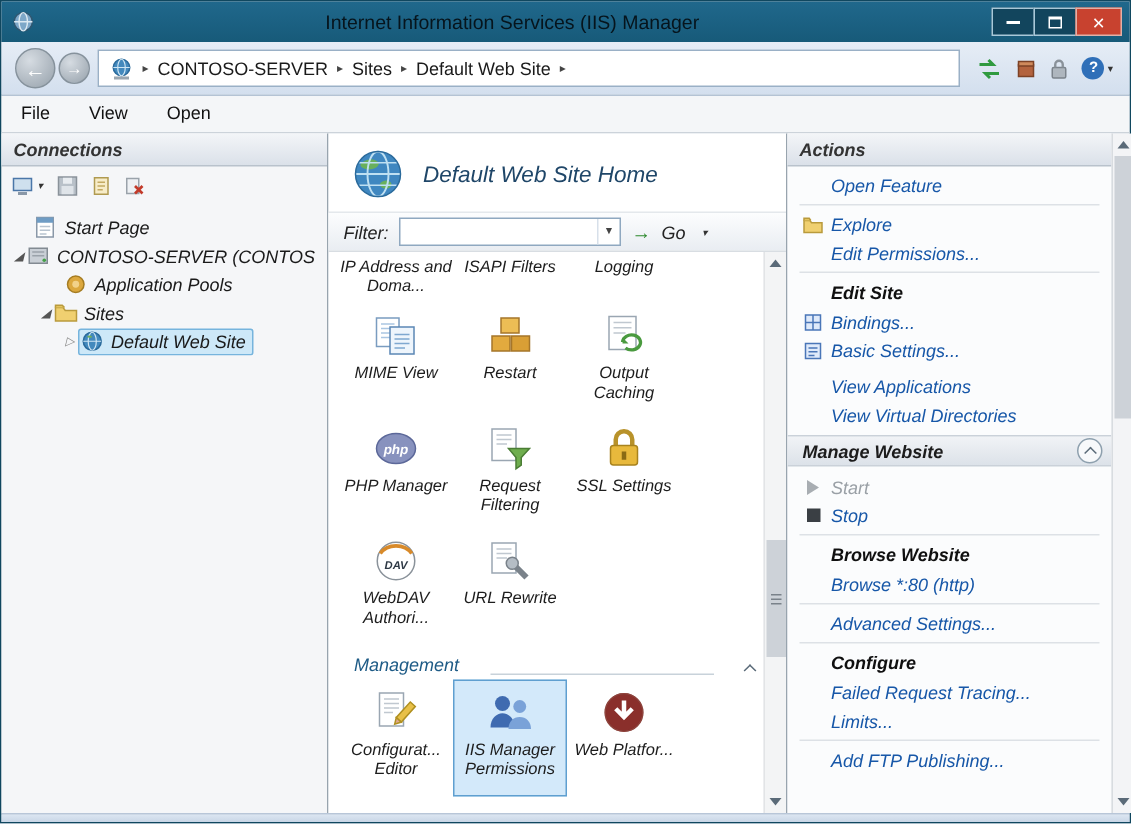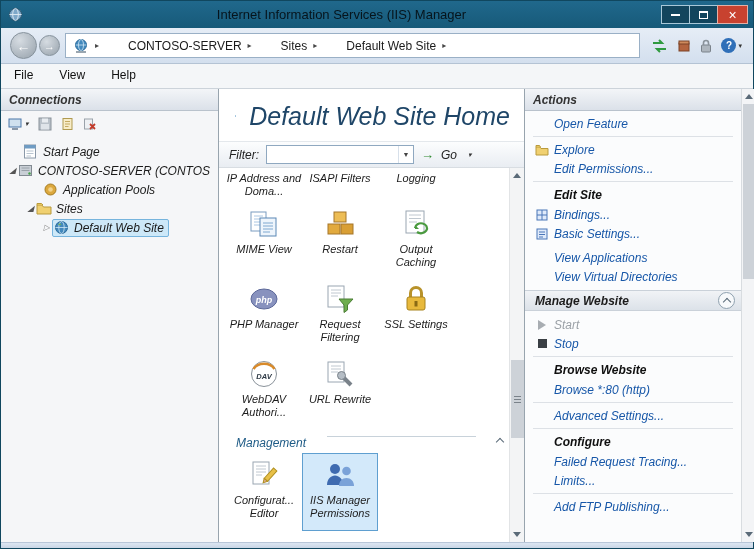--- a/index.html
+++ b/index.html
@@ -16,21 +16,21 @@
   .wbtn.close { background:#c8422f; border-color:#e3b0a6; width:31px; font-size:14px; line-height:1; }
   .glyph-min { width:9px; height:2px; background:#fff; }
   .glyph-max { width:9px; height:8px; border:1px solid #fff; border-top:2px solid #fff; }
 
   
   .navbar { height:36px; background:linear-gradient(#e6edf6,#d3dfee); border-bottom:1px solid #b4c3d4; display:flex; align-items:center; padding:0 9px; gap:5px; flex:none; }
   .circbtn { border-radius:50%; background:radial-gradient(circle at 35% 30%, #d6dce2, #96a1ab); border:1px solid #86929c; color:#fdfdfd; display:flex; align-items:center; justify-content:center; }
   .back { width:27px; height:27px; font-size:14px; }
   .fwd  { width:21px; height:21px; font-size:11px; margin-left:-3px; }
   .crumbbox { flex:1; height:25px; background:#fff; border:1px solid #9ab0c6; display:flex; align-items:center; padding:0 7px; gap:6px; font-size:12px; color:#1a1a1a; }
-  .crumb { white-space:nowrap;margin-left:23px; }
+  .crumb { white-space:nowrap; }
   .crumb-sep { font-size:8px; color:#454545; }
   .navtools { display:flex; align-items:center; gap:9px; padding:0 2px 0 6px; }
   .helpwrap { display:flex; align-items:center; gap:2px; }
   .helpq { width:15px; height:15px; border-radius:50%; background:#2f6fb8; color:#fff; font-size:10px; font-weight:bold; display:flex; align-items:center; justify-content:center; }
   .tinycaret { font-size:7px; color:#333; }
 
   
   .menubar { height:25px; background:#f4f6f8; border-bottom:1px solid #ccd3da; display:flex; font-size:12px; color:#111; flex:none; }
   .menuitem { padding:4px 13px; }
 
@@ -45,33 +45,33 @@
   .treearea { flex:1; font-size:12px; color:#1a1a1a; padding-top:5px; overflow:hidden; }
   .trow { height:19px; display:flex; align-items:center; white-space:nowrap; overflow:hidden; }
   .exp { width:11px; flex:none; text-align:center; font-size:8px; color:#555; }
   .exp.closed { color:#888; }
   .tico { width:17px; flex:none; margin-right:3px; display:flex; align-items:center; }
   .selbox { display:flex; align-items:center; height:18px; background:#cde8f8; border:1px solid #76b4dd; border-radius:2px; padding:0 4px 0 1px; }
 
   
   .centerpanel { width:306px; flex:none; background:#fff; border-right:1px solid #98a4ae; display:flex; flex-direction:column; min-width:0; }
   .centerheader { height:52px; flex:none; display:flex; align-items:center; gap:13px; padding:6px 14px 4px 16px; }
-  .centertitle { font-size:25px; color:#1f4668; white-space:nowrap; }
+  .centertitle { font-size:15px; color:#1f4668; white-space:nowrap; }
   .filterbar { height:27px; flex:none; background:linear-gradient(#fcfdfe,#e9edf2); border-top:1px solid #e4e8ec; border-bottom:1px solid #d8dde2; display:flex; align-items:center; padding:0 10px; gap:7px; font-size:12px; color:#222; }
   .filtercombo { width:148px; height:19px; background:#fff; border:1px solid #8fa8c0; display:flex; align-items:center; justify-content:flex-end; }
   .combocaret { width:15px; height:17px; display:flex; align-items:center; justify-content:center; font-size:7px; color:#444; border-left:1px solid #d7e0ea; }
   .goarrow { color:#2f8a2f; font-weight:bold; font-size:13px; }
   .featwrap { flex:1; position:relative; overflow:hidden; }
   .featcontent { position:absolute; left:0; top:0; right:15px; bottom:0; padding:2px 0 0 7px; overflow:hidden; }
   .frow { display:flex; }
   .fcell { width:76px; flex:none; display:flex; flex-direction:column; align-items:center; text-align:center; font-size:11px; line-height:13px; color:#1d1d1d; padding-top:6px; height:75px; }
   .fcell .ic { width:32px; height:32px; margin-bottom:3px; flex:none; }
   .fcell.labelonly { height:32px; padding-top:2px; }
   .fcell.selected { background:#d3e9fa; border:1px solid #5f9fd0; padding-top:5px; height:78px; }
-  .mgmthead { display:flex; align-items:flex-start; gap:21px; padding:9px 6px 3px 10px; font-size:12px; color:#1e5b86; }
+  .mgmthead { display:flex; align-items:flex-end; gap:21px; padding:9px 6px 3px 10px; font-size:12px; color:#1e5b86; }
   .mline { flex:1; height:1px; background:#c8d2da; }
   .chev-up { width:6px; height:6px; border-left:1.5px solid #5a6a78; border-top:1.5px solid #5a6a78; transform:rotate(45deg); margin-top:3px; }
 
   
   .vscroll { position:absolute; right:0; top:0; bottom:0; width:15px; background:#f3f4f5; border-left:1px solid #e2e4e6; display:flex; flex-direction:column; align-items:center; }
   .sbtn { height:15px; width:15px; flex:none; display:flex; align-items:center; justify-content:center; }
   .tri-up { width:0; height:0; border-left:4px solid transparent; border-right:4px solid transparent; border-bottom:5px solid #5a6a78; }
   .tri-down { width:0; height:0; border-left:4px solid transparent; border-right:4px solid transparent; border-top:5px solid #5a6a78; }
   .sthumb { width:13px; background:#cdd2d8; flex:none; }
   .grip { display:flex; flex-direction:column; gap:2px; align-items:center; justify-content:center; height:100%; }
@@ -159,21 +159,21 @@
       <div class="helpwrap">
         <div class="helpq">?</div>
         <span class="tinycaret">▾</span>
       </div>
     </div>
   </div>
 
   <div class="menubar">
     <div class="menuitem">File</div>
     <div class="menuitem">View</div>
-    <div class="menuitem">Help</div>
+    <div class="menuitem">Open</div>
   </div>
 
   <div class="bodyrow">
 
     <div class="leftpanel">
       <div class="panelheader">Connections</div>
       <div class="conntoolbar">
         <div class="tbico">
           <svg width="16" height="13" viewBox="0 0 16 13">
             <rect x="1" y="1" width="12" height="8" fill="#cfe0ee" stroke="#4a76a8"></rect>
@@ -388,20 +388,28 @@
             </div>
             <div class="fcell selected">
               <svg class="ic" viewBox="0 0 32 32">
                 <circle cx="11" cy="10" r="5" fill="#3f6bb0"></circle>
                 <path d="M3 26c0-6 4-9.5 8-9.5s8 3.5 8 9.5z" fill="#3f6bb0"></path>
                 <circle cx="22.5" cy="12" r="4.3" fill="#7aa2d8"></circle>
                 <path d="M15 27c0-5 3.3-8 7.5-8s7.5 3 7.5 8z" fill="#7aa2d8"></path>
               </svg>
               <span>IIS Manager Permissions</span>
             </div>
+            <div class="fcell">
+              <svg class="ic" viewBox="0 0 32 32">
+                <circle cx="16" cy="16" r="12.5" fill="#8a2f2b" stroke="#5f1f1c"></circle>
+                <circle cx="16" cy="16" r="12.5" fill="none" stroke="#b05a50" stroke-width="1" opacity="0.6"></circle>
+                <path d="M16 8v9M10.5 13.5L16 19l5.5-5.5" stroke="#fff" stroke-width="3" fill="none"></path>
+              </svg>
+              <span>Web Platfor...</span>
+            </div>
           </div>
         </div>
 
         <div class="vscroll">
           <div class="sbtn">
               <span class="tri-up"></span>
             </div>
           <div class="sspace1"></div>
           <div class="sthumb" style="height:78px;">
             <div class="grip">

